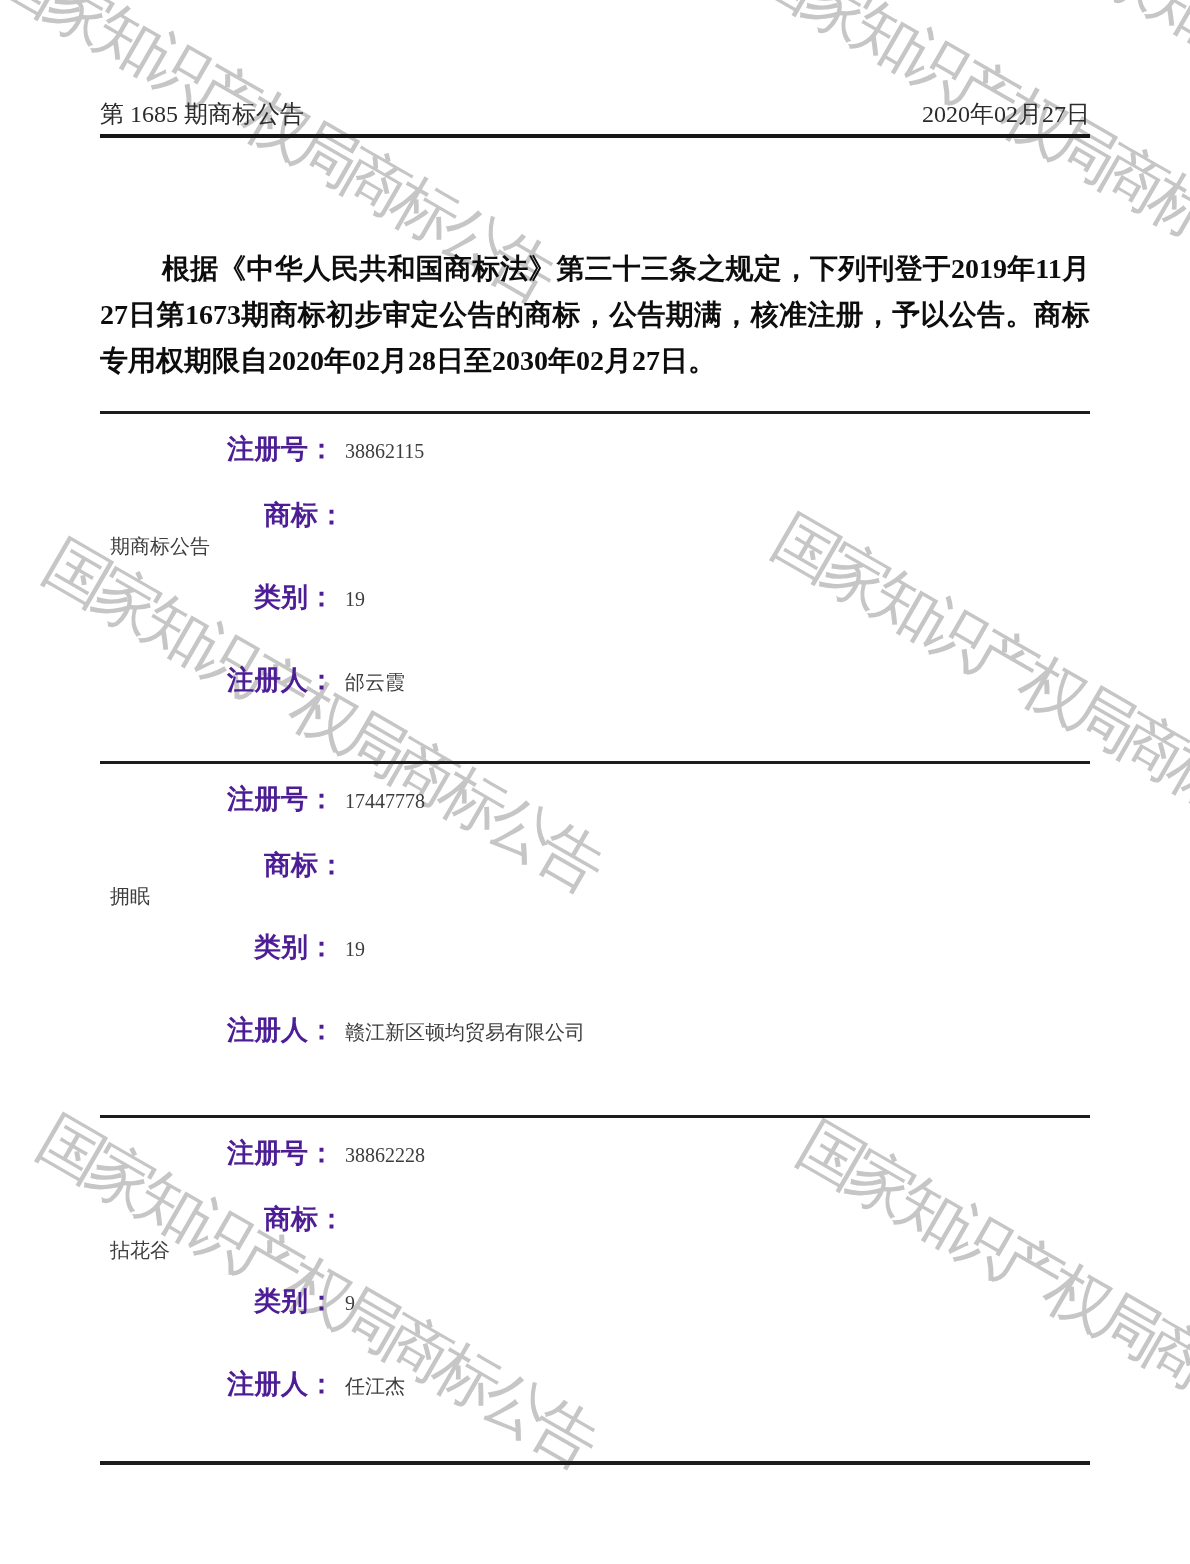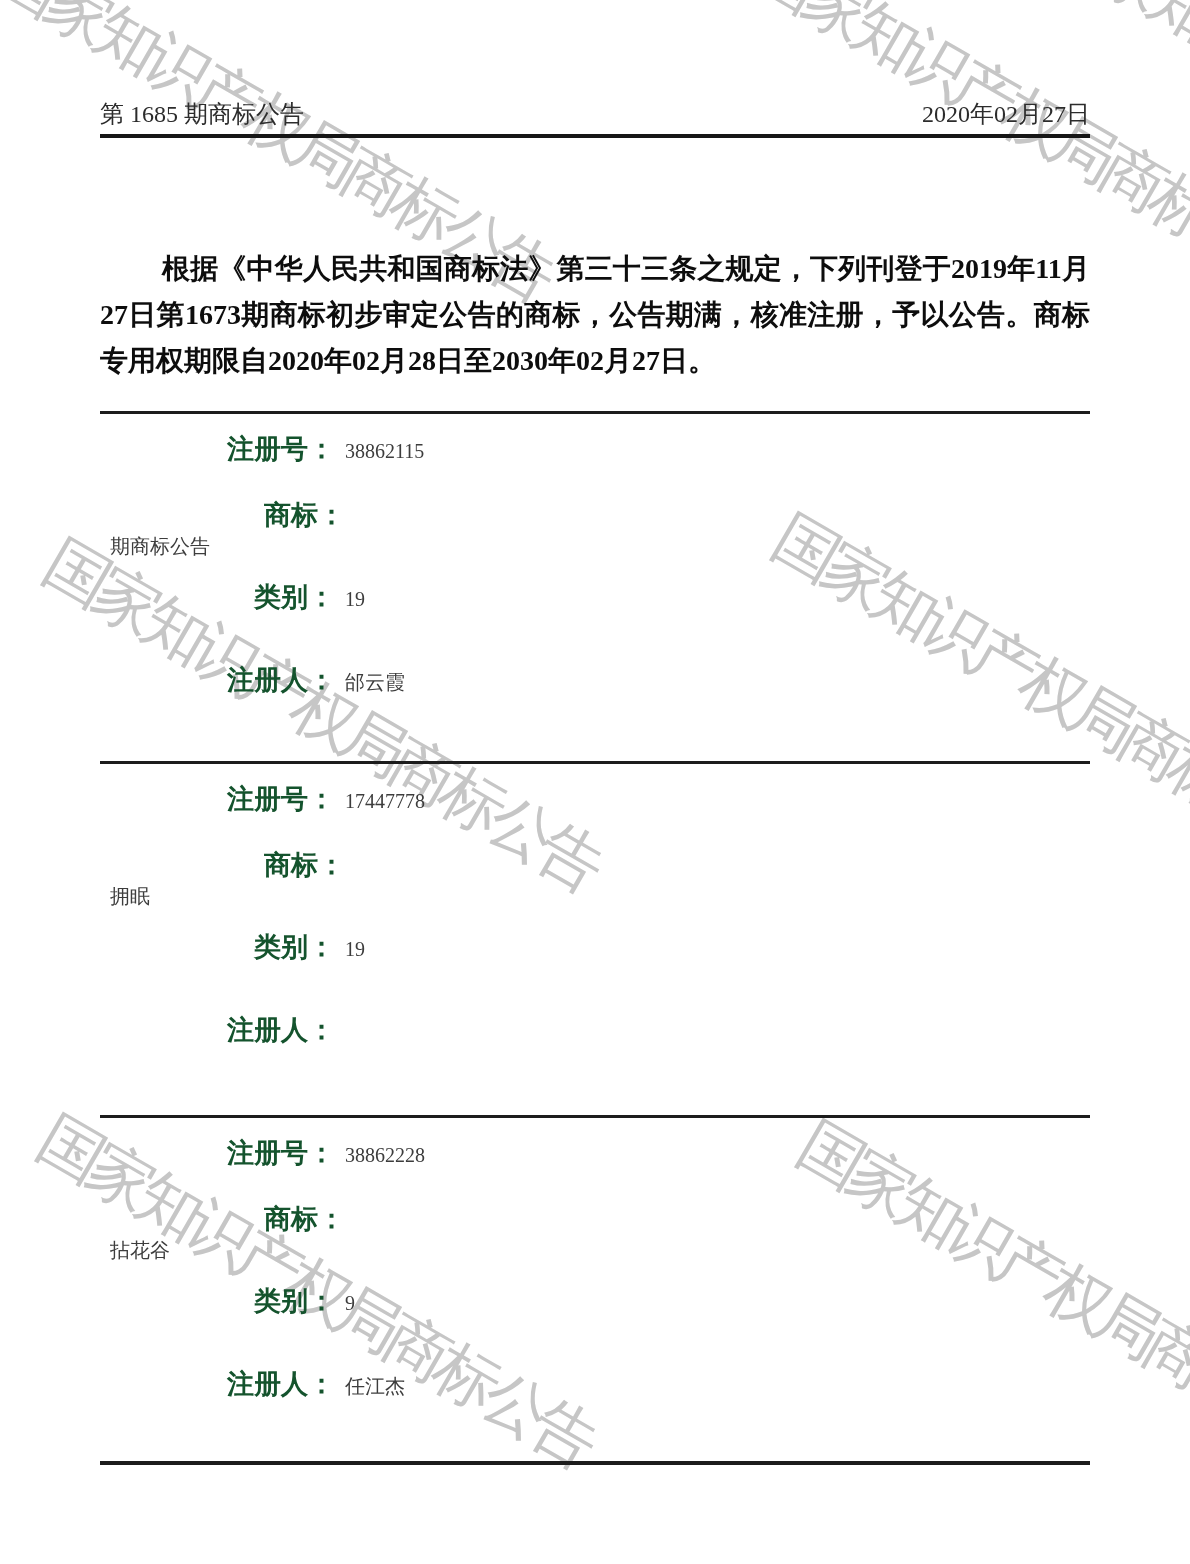--- a/index.html
+++ b/index.html
@@ -58,21 +58,21 @@
   .records { position: absolute; left: 100px; right: 100px; top: 411px; }
   .record { position: relative; height: 350px; }
   .record-rule { height: 3px; background: #1c1c1c; }
   .record:nth-child(2) { height: 354px; }
   .record:nth-child(3) { height: 346px; }
   .bottom-rule { height: 4px; background: #1c1c1c; }
 
   .field { position: absolute; left: 0; right: 0; display: flex; align-items: baseline; }
   .field .flabel {
     width: 235px; text-align: right;
-    font-size: 27px; font-weight: 700; color: #14532d;
+    font-size: 27px; font-weight: 700; color: #4c1d95;
   }
   .field .fvalue {
     margin-left: 10px;
     font-size: 20px; font-weight: 400; color: #3d3d3d;
   }
   .f-regno     { top: 20px; }
   .f-trademark { top: 86px; flex-direction: column; }
   .f-category  { top: 168px; }
   .f-registrant{ top: 251px; }
 </style>
@@ -133,20 +133,21 @@
         <div class="field f-trademark">
           <span class="flabel">商标：</span>
           <span class="fvalue">拥眠</span>
         </div>
         <div class="field f-category">
           <span class="flabel">类别：</span>
           <span class="fvalue">19</span>
         </div>
         <div class="field f-registrant">
           <span class="flabel">注册人：</span>
+          <span class="fvalue">赣江新区顿均贸易有限公司</span>
         </div>
       </div>
 
       <div class="record">
         <div class="record-rule"></div>
         <div class="field f-regno">
           <span class="flabel">注册号：</span>
           <span class="fvalue">38862228</span>
         </div>
         <div class="field f-trademark">

